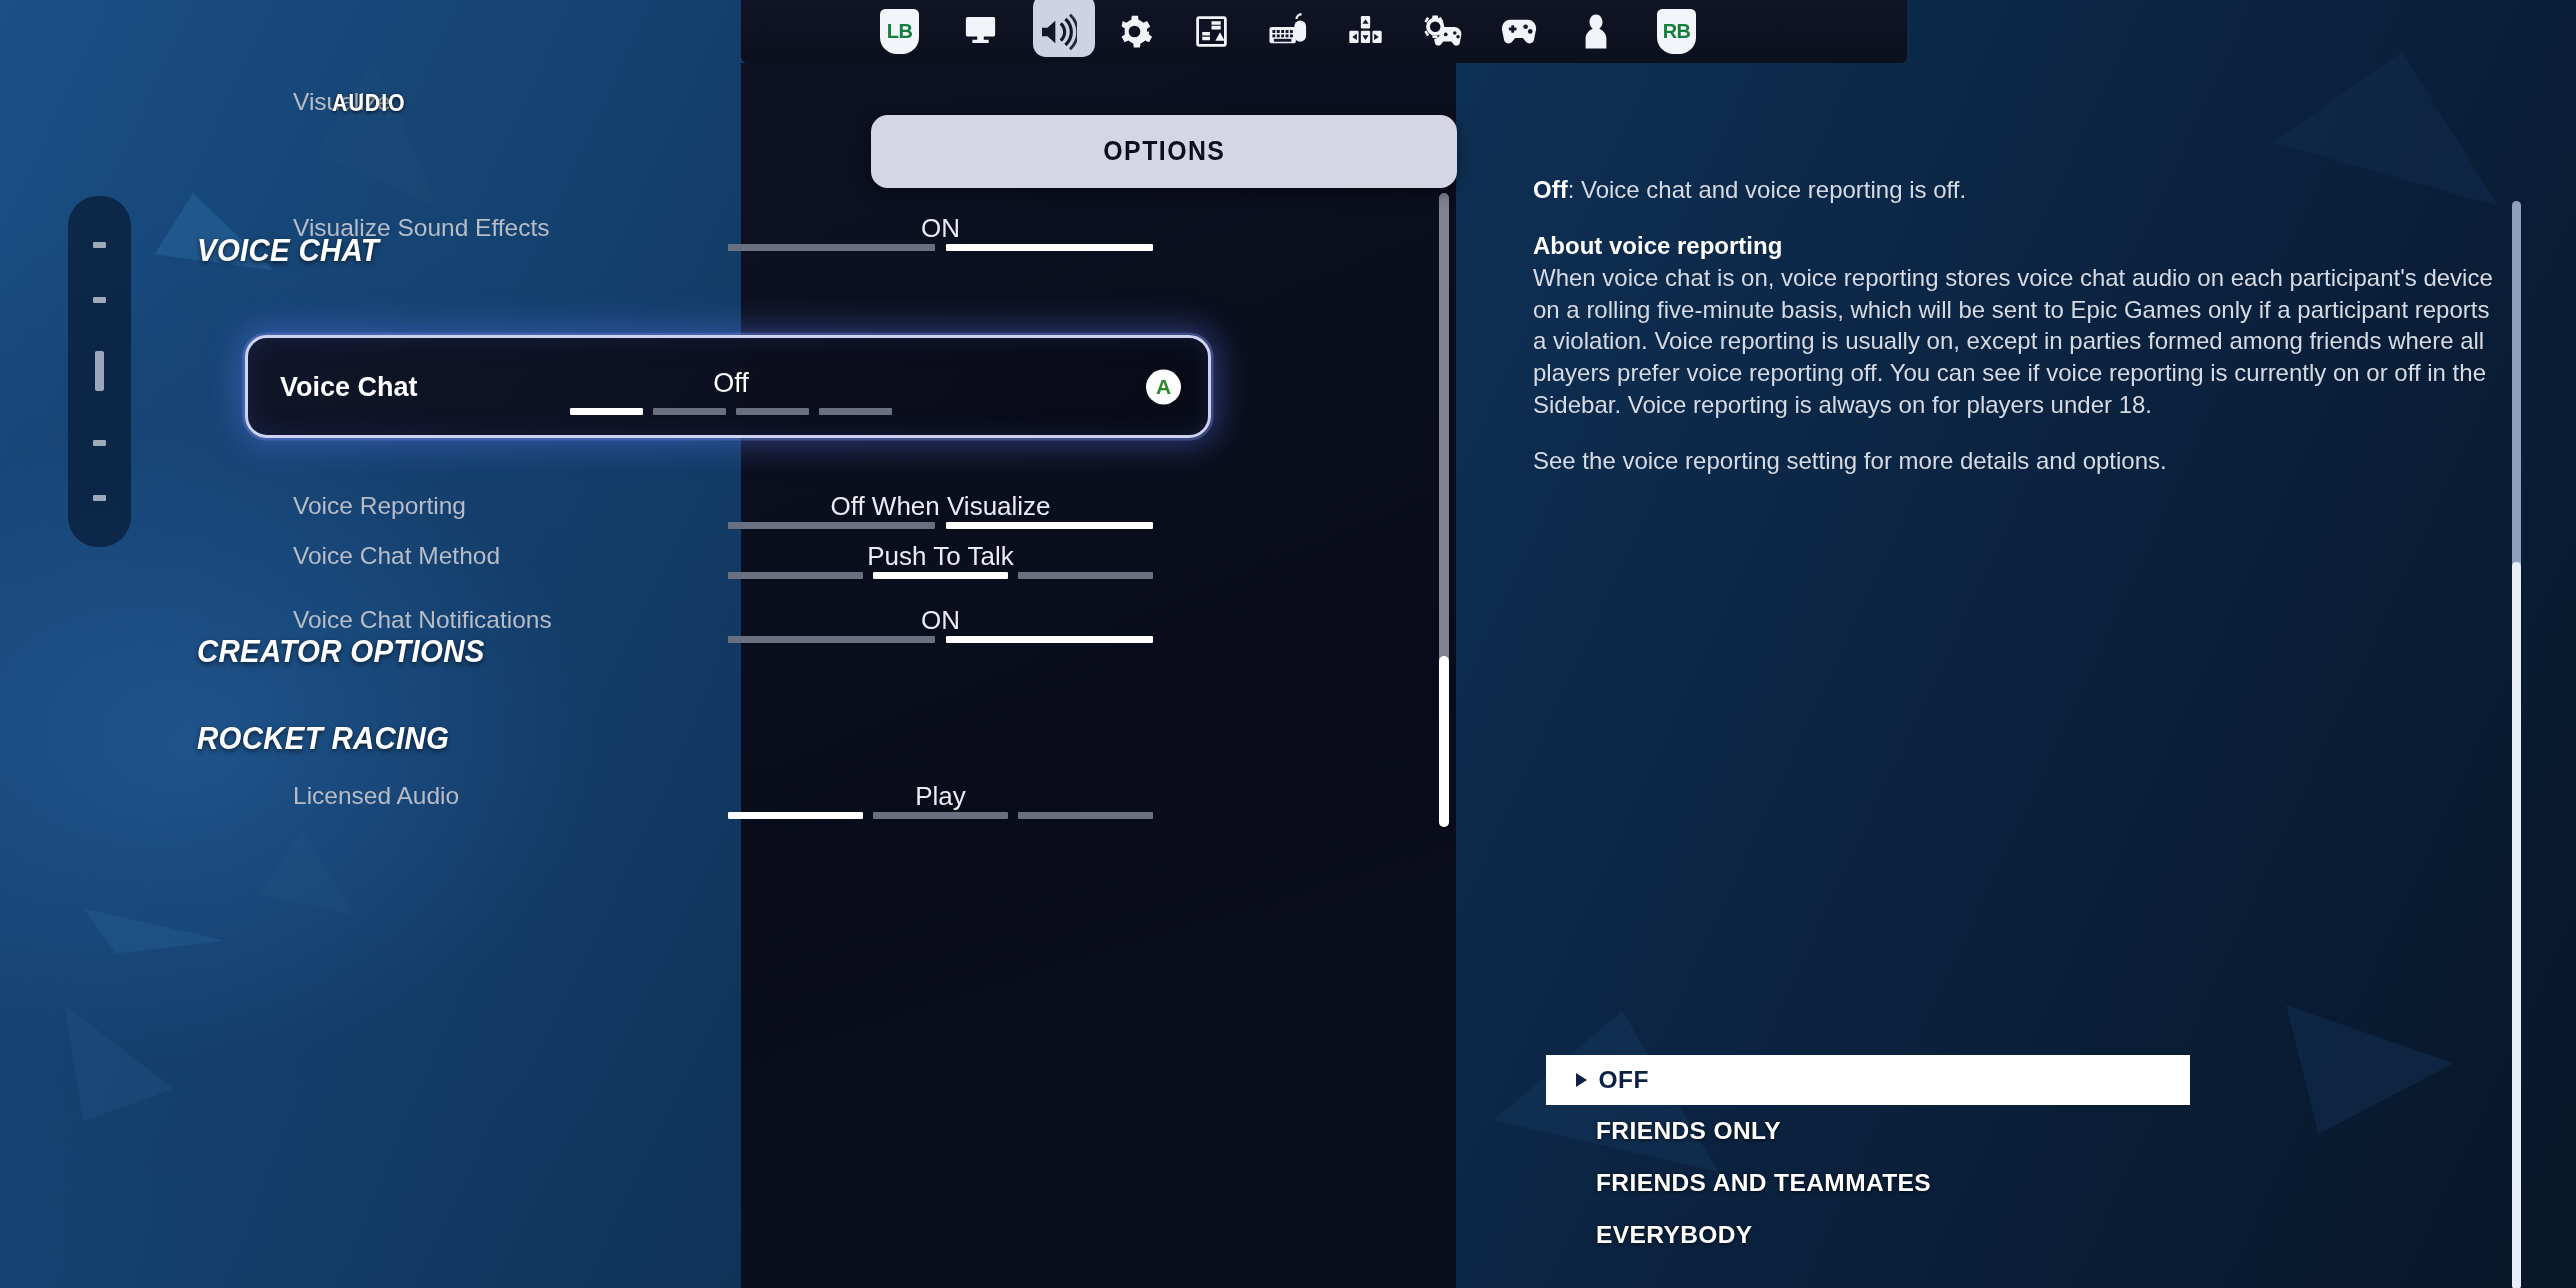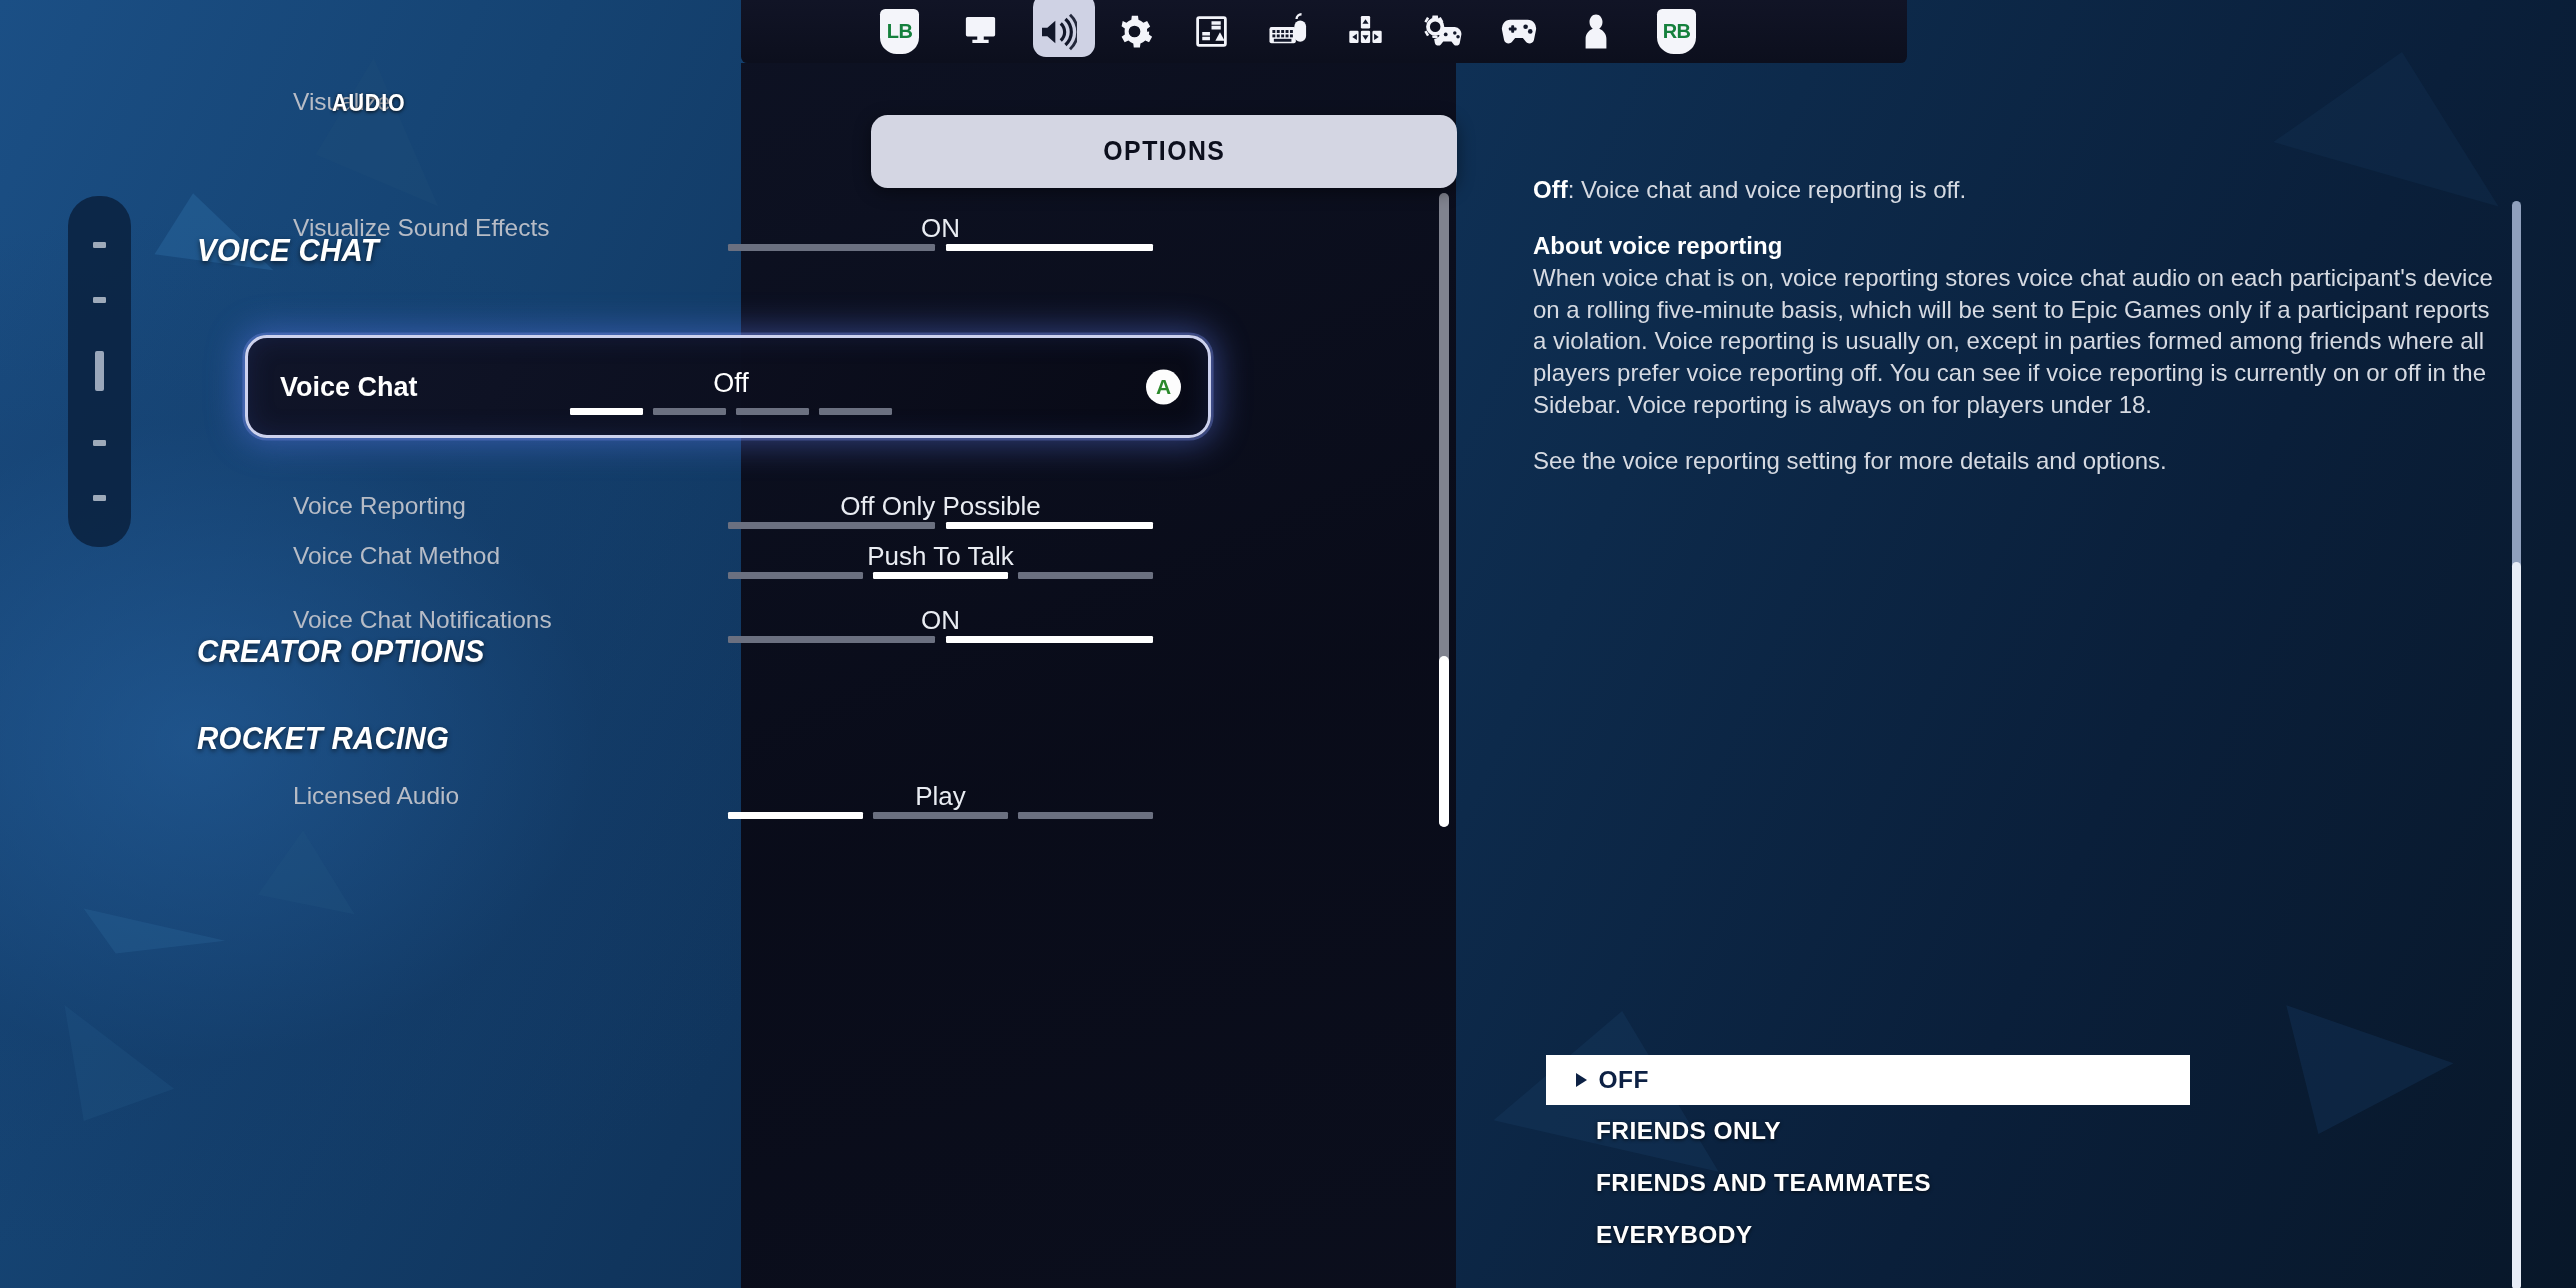--- a/index.html
+++ b/index.html
@@ -376,21 +376,21 @@
       <div class="segs" style="top: 70px;">
         <div class="seg on"></div>
         <div class="seg"></div>
         <div class="seg"></div>
         <div class="seg"></div>
       </div>
       <div class="abtn">A</div>
     </div>
     <div class="row" style="top: 404px;">
       <div class="label">Voice Reporting</div>
-      <div class="value">Off Only Possible</div>
+      <div class="value">Off When Visualize</div>
       <div class="segs" style="top: 55px;">
         <div class="seg"></div>
         <div class="seg on"></div>
       </div>
     </div>
     <div class="row" style="top: 454px;">
       <div class="label">Voice Chat Method</div>
       <div class="value">Push To Talk</div>
       <div class="segs" style="top: 55px;">
         <div class="seg"></div>

